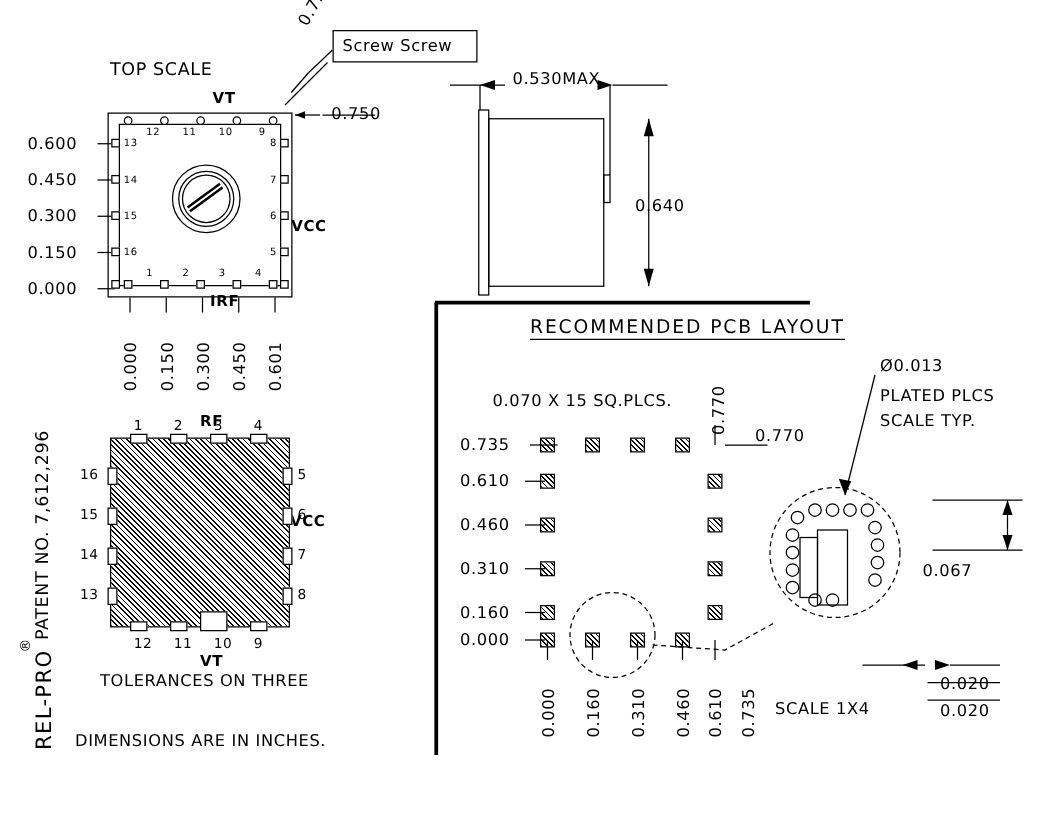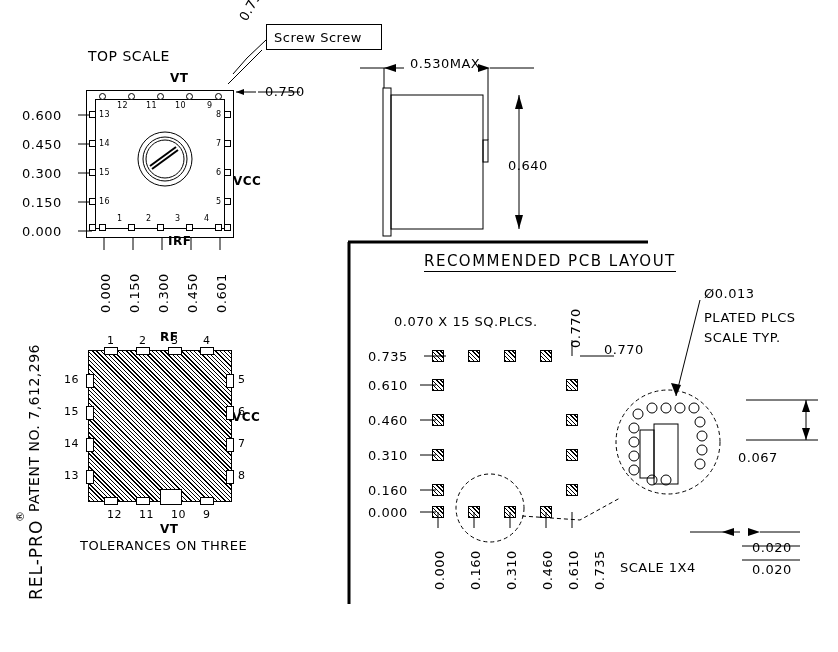--- a/index.html
+++ b/index.html
@@ -228,20 +228,23 @@
   <div class="lbl xs" style="left:238px;top:469px;"><span>8</span></div>
 
   <div class="lbl xs" style="left:107px;top:508px;"><span>12</span></div>
   <div class="lbl xs" style="left:139px;top:508px;"><span>11</span></div>
   <div class="lbl xs" style="left:171px;top:508px;"><span>10</span></div>
   <div class="lbl xs" style="left:203px;top:508px;"><span>9</span></div>
 
   <div class="lbl" style="left:80px;top:538px;font-size:13px;">
     <span>TOLERANCES ON THREE</span>
   </div>
+  <div class="lbl" style="left:60px;top:586px;font-size:13px;">
+    <span>DIMENSIONS ARE IN INCHES.</span>
+  </div>
 
   <svg width="838" height="652">
     <path d="M348 242 L648 242" stroke="#000" stroke-width="3" fill="none"></path>
     <path d="M349 242 L349 604" stroke="#000" stroke-width="3" fill="none"></path>
   </svg>
 
   <div class="lbl underline" style="left:424px;top:252px;font-size:15px;letter-spacing:1.5px;">
     <span>RECOMMENDED PCB LAYOUT</span>
   </div>
 

